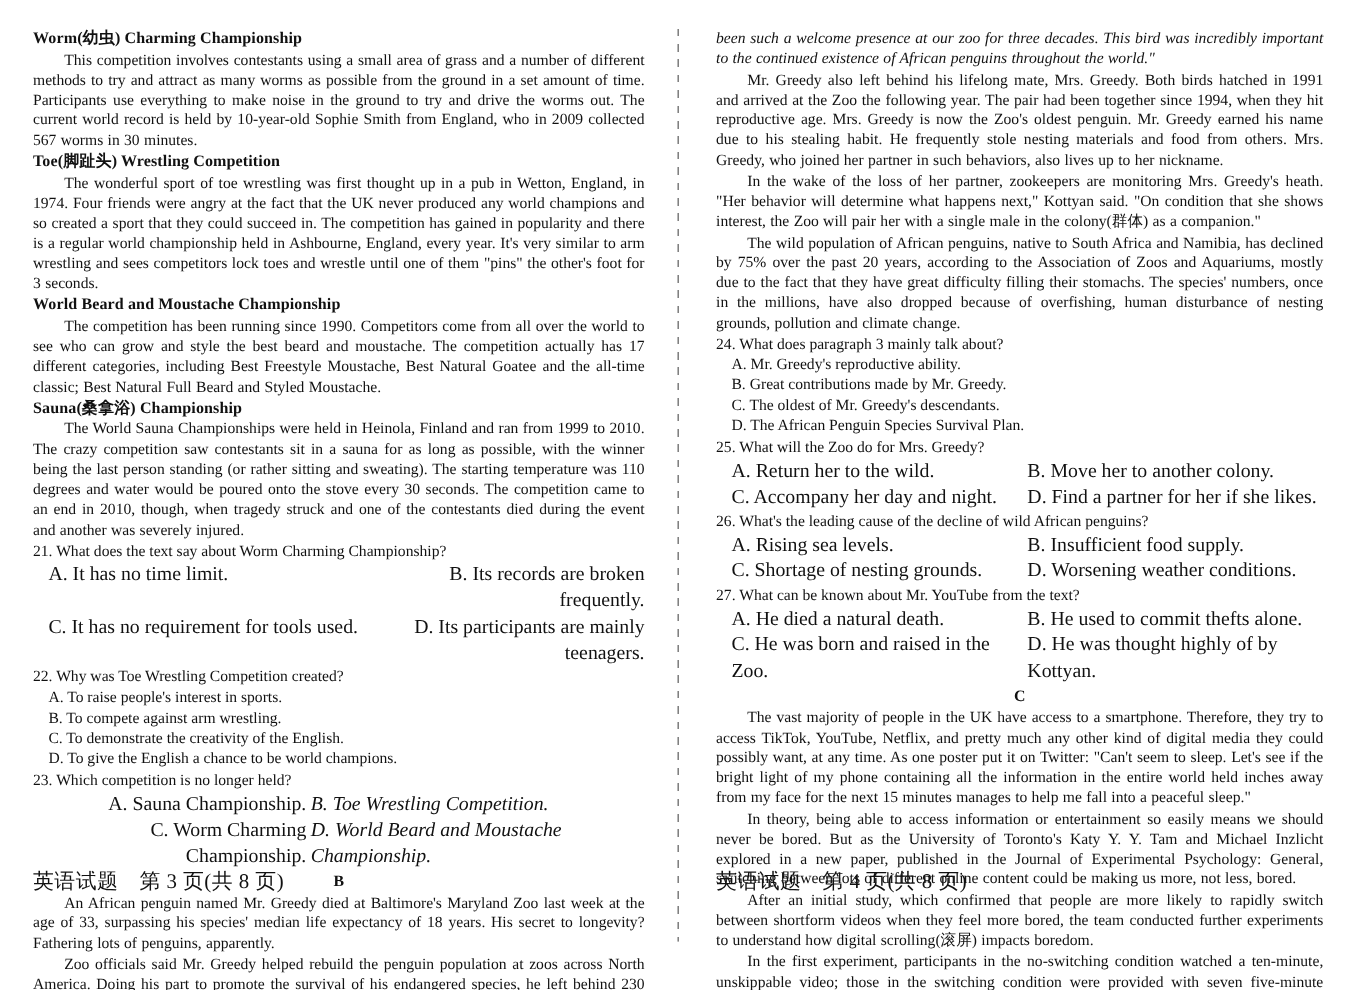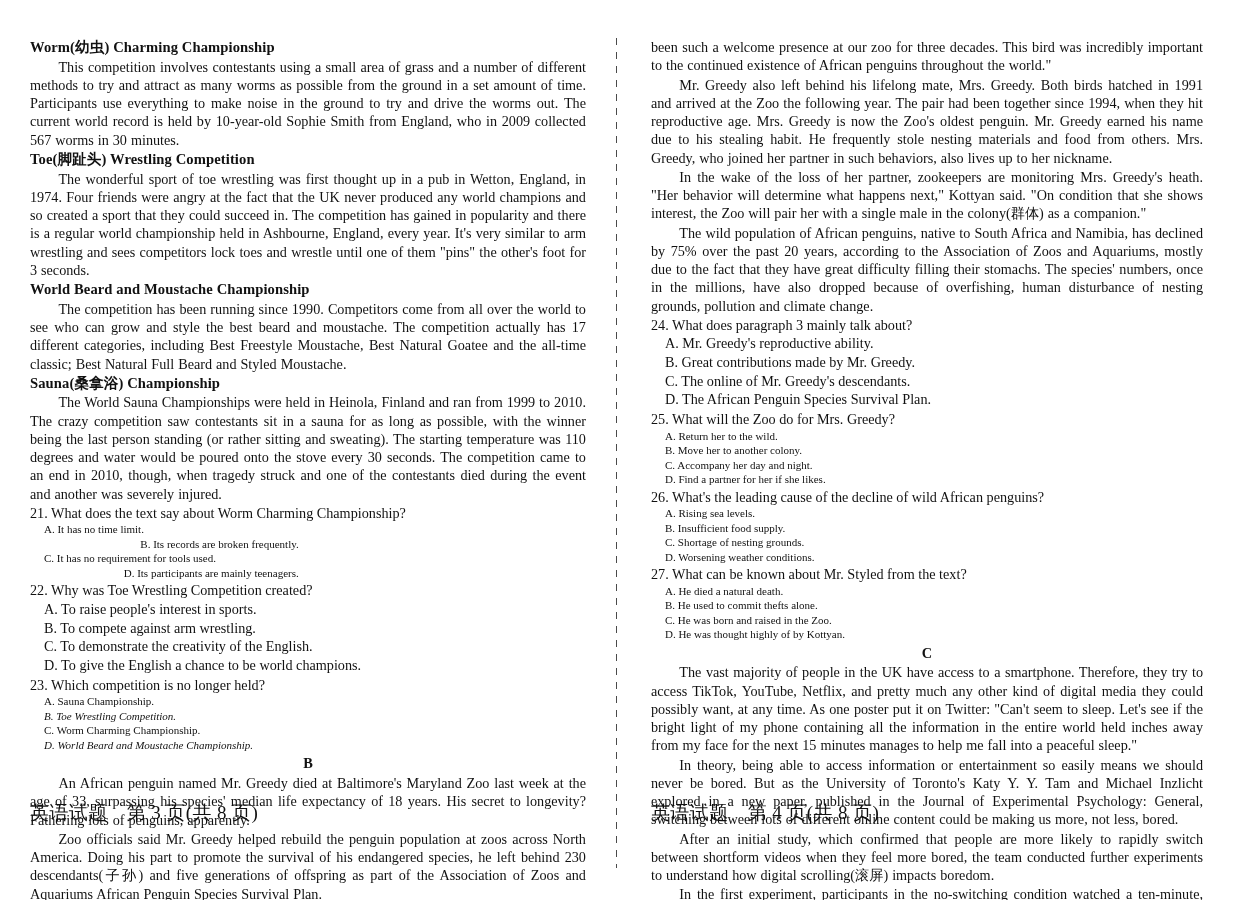--- a/index.html
+++ b/index.html
@@ -10,21 +10,21 @@
   body {
     width: 1233px;
     height: 900px;
     font-family: "Liberation Serif", serif;
     color: #111111;
     position: relative;
     overflow: hidden;
   }
   .page {
     position: absolute;
-    top: 12px; left: 0;
+    top: 0; left: 0;
     width: 1233px;
     height: 832px;
     box-sizing: border-box;
     padding: 26px 30px 0 30px;
     display: flex;
     flex-direction: row;
   }
   .col {
     width: 586px;
     box-sizing: border-box;
@@ -50,43 +50,42 @@
     letter-spacing: 0.1px;
   }
   p.para {
     font-size: 14.2px;
     line-height: 1.285;
     margin: 0 0 1px 0;
     text-align: justify;
     text-indent: 2em;
     word-spacing: 0.4px;
   }
-  p.para.noindent { text-indent: 0; }
+  p.para.noindent { text-indent: 0; font-style: italic; }
   .qline {
     font-size: 14.2px;
     line-height: 1.3;
     margin: 1px 0 0 0;
     text-align: left;
   }
   .opts {
     display: flex;
-    flex-direction: column;
-    font-size: 11px;
+    font-size: 18px;
     line-height: 1.32;
     padding-left: 14px;
   }
   .opts .o {
     box-sizing: border-box;
   }
   .opt-a { width: 50%; padding-right: 4px; }
   .opt-b { width: 50%; }
   .opt-full { width: 100%; padding-left: 14px; font-size: 14.2px; line-height: 1.32; }
   .opts-wide .opt-a { width: 53%; }
   .opts-wide .opt-b { width: 47%; text-align: right; }
-  .opts-narrow .opt-a { width: 44%; }
+  .opts-narrow .opt-a { width: 44%; text-align: right; }
   .opts-narrow .opt-b { width: 56%; font-style: italic; }
   .secmark {
     text-align: center;
     font-size: 14.4px;
     font-weight: bold;
     margin: 2px 0 1px 0;
     line-height: 1.3;
   }
   .footer {
     position: absolute;
@@ -171,21 +170,21 @@
     <p class="para">Mr. Greedy also left behind his lifelong mate, Mrs. Greedy. Both birds hatched in 1991 and arrived at the Zoo the following year. The pair had been together since 1994, when they hit reproductive age. Mrs. Greedy is now the Zoo's oldest penguin. Mr. Greedy earned his name due to his stealing habit. He frequently stole nesting materials and food from others. Mrs. Greedy, who joined her partner in such behaviors, also lives up to her nickname.</p>
     <p class="para">In the wake of the loss of her partner, zookeepers are monitoring Mrs. Greedy's heath. "Her behavior will determine what happens next," Kottyan said. "On condition that she shows interest, the Zoo will pair her with a single male in the colony(群体) as a companion."</p>
     <p class="para">The wild population of African penguins, native to South Africa and Namibia, has declined by 75% over the past 20 years, according to the Association of Zoos and Aquariums, mostly due to the fact that they have great difficulty filling their stomachs. The species' numbers, once in the millions, have also dropped because of overfishing, human disturbance of nesting grounds, pollution and climate change.</p>
 
     <div class="qline">
       <span>24.</span>
       <span>What does paragraph 3 mainly talk about?</span>
     </div>
     <div class="opt-full">A. Mr. Greedy's reproductive ability.</div>
     <div class="opt-full">B. Great contributions made by Mr. Greedy.</div>
-    <div class="opt-full">C. The online of Mr. Greedy's descendants.</div>
+    <div class="opt-full">C. The oldest of Mr. Greedy's descendants.</div>
     <div class="opt-full">D. The African Penguin Species Survival Plan.</div>
 
     <div class="qline">
       <span>25.</span>
       <span>What will the Zoo do for Mrs. Greedy?</span>
     </div>
     <div class="opts">
       <div class="o opt-a">A. Return her to the wild.</div>
       <div class="o opt-b">B. Move her to another colony.</div>
     </div>
@@ -202,21 +201,21 @@
       <div class="o opt-a">A. Rising sea levels.</div>
       <div class="o opt-b">B. Insufficient food supply.</div>
     </div>
     <div class="opts">
       <div class="o opt-a">C. Shortage of nesting grounds.</div>
       <div class="o opt-b">D. Worsening weather conditions.</div>
     </div>
 
     <div class="qline">
       <span>27.</span>
-      <span>What can be known about Mr. Styled from the text?</span>
+      <span>What can be known about Mr. YouTube from the text?</span>
     </div>
     <div class="opts">
       <div class="o opt-a">A. He died a natural death.</div>
       <div class="o opt-b">B. He used to commit thefts alone.</div>
     </div>
     <div class="opts">
       <div class="o opt-a">C. He was born and raised in the Zoo.</div>
       <div class="o opt-b">D. He was thought highly of by Kottyan.</div>
     </div>
 

